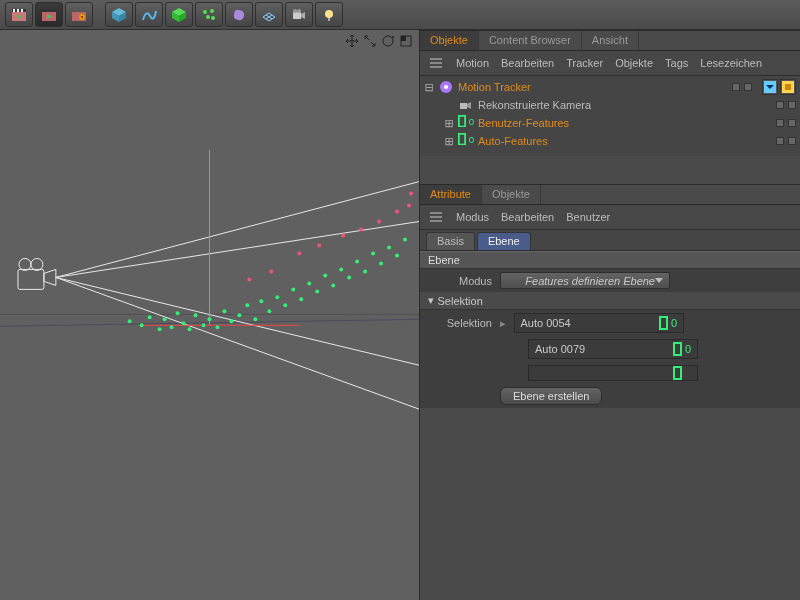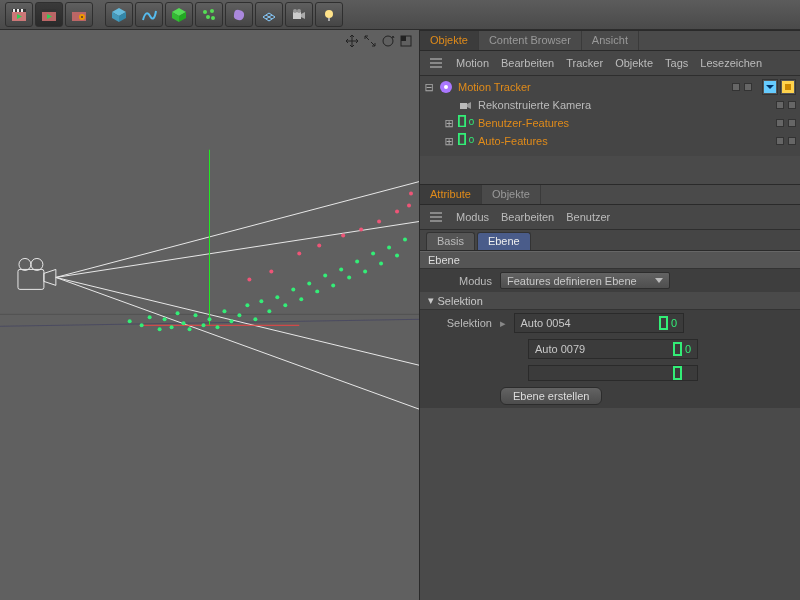--- a/index.html
+++ b/index.html
@@ -37,21 +37,21 @@
   .attr-head { display: flex; align-items: center; gap: 6px; padding: 4px 8px; background: #474747; }
   .attr-head .title { color: #d8d8d8; }
   .attr-tabs { display: flex; padding: 2px 6px 0; background: #454545; align-items: flex-end; }
   .atab { padding: 2px 10px 3px; background: #555; border: 1px solid #333; border-bottom: none; color: #bbb; cursor:pointer; margin-right:2px; border-radius: 3px 3px 0 0; }
   .atab.active { background: #4a5c8a; color: #eee; }
   .group { background: #3e3e3e; border-top: 1px solid #2a2a2a; }
   .group-h { background: #555; padding: 2px 8px; color: #ddd; border-top: 1px solid #666; border-bottom: 1px solid #333; }
   .sub-h { display: flex; align-items:center; gap:4px; padding: 2px 8px; color: #ddd; background:#4a4a4a; border-bottom:1px solid #333; }
   .row { display: flex; align-items: center; padding: 3px 8px; gap: 8px; }
   .row .lab { width: 64px; text-align: right; color: #bbb; }
-  .combo { flex: 0 0 170px; height: 17px; background: linear-gradient(#636363,#4e4e4e); border: 1px solid #2d2d2d; border-radius: 2px; display:flex; align-items:center; padding: 0 6px; justify-content: space-between; cursor:pointer; }
+  .combo { flex: 0 0 170px; height: 17px; background: linear-gradient(#636363,#4e4e4e); border: 1px solid #2d2d2d; border-radius: 2px; display:flex; align-items:center; padding: 0 6px; justify-content: flex-end; cursor:pointer;font-style:italic; }
   .combo.sm { flex: 0 0 110px; }
   .combo .arr { width: 0; height: 0; border-left: 4px solid transparent; border-right: 4px solid transparent; border-top: 5px solid #bbb; }
   .chk { width: 12px; height: 12px; background: #323232; border: 1px solid #1a1a1a; display:flex; align-items:center; justify-content:center; }
   .chk.on::after { content:"✓"; font-size:10px; color:#ddd; line-height: 10px; }
   .selbox { background: #3b3b3b; border: 1px solid #2a2a2a; padding: 2px 6px; display: flex; align-items: center; gap: 8px; width: 170px; }
   .lz { width: 18px; height: 14px; display:inline-block; }
   .btn { background: linear-gradient(#636363,#4c4c4c); border: 1px solid #2c2c2c; border-radius: 6px; padding: 2px 12px; cursor:pointer; color:#ddd; }
   .selarea { padding-left: 80px; margin-left: 28px; }
   svg { display:block; }
 </style>

